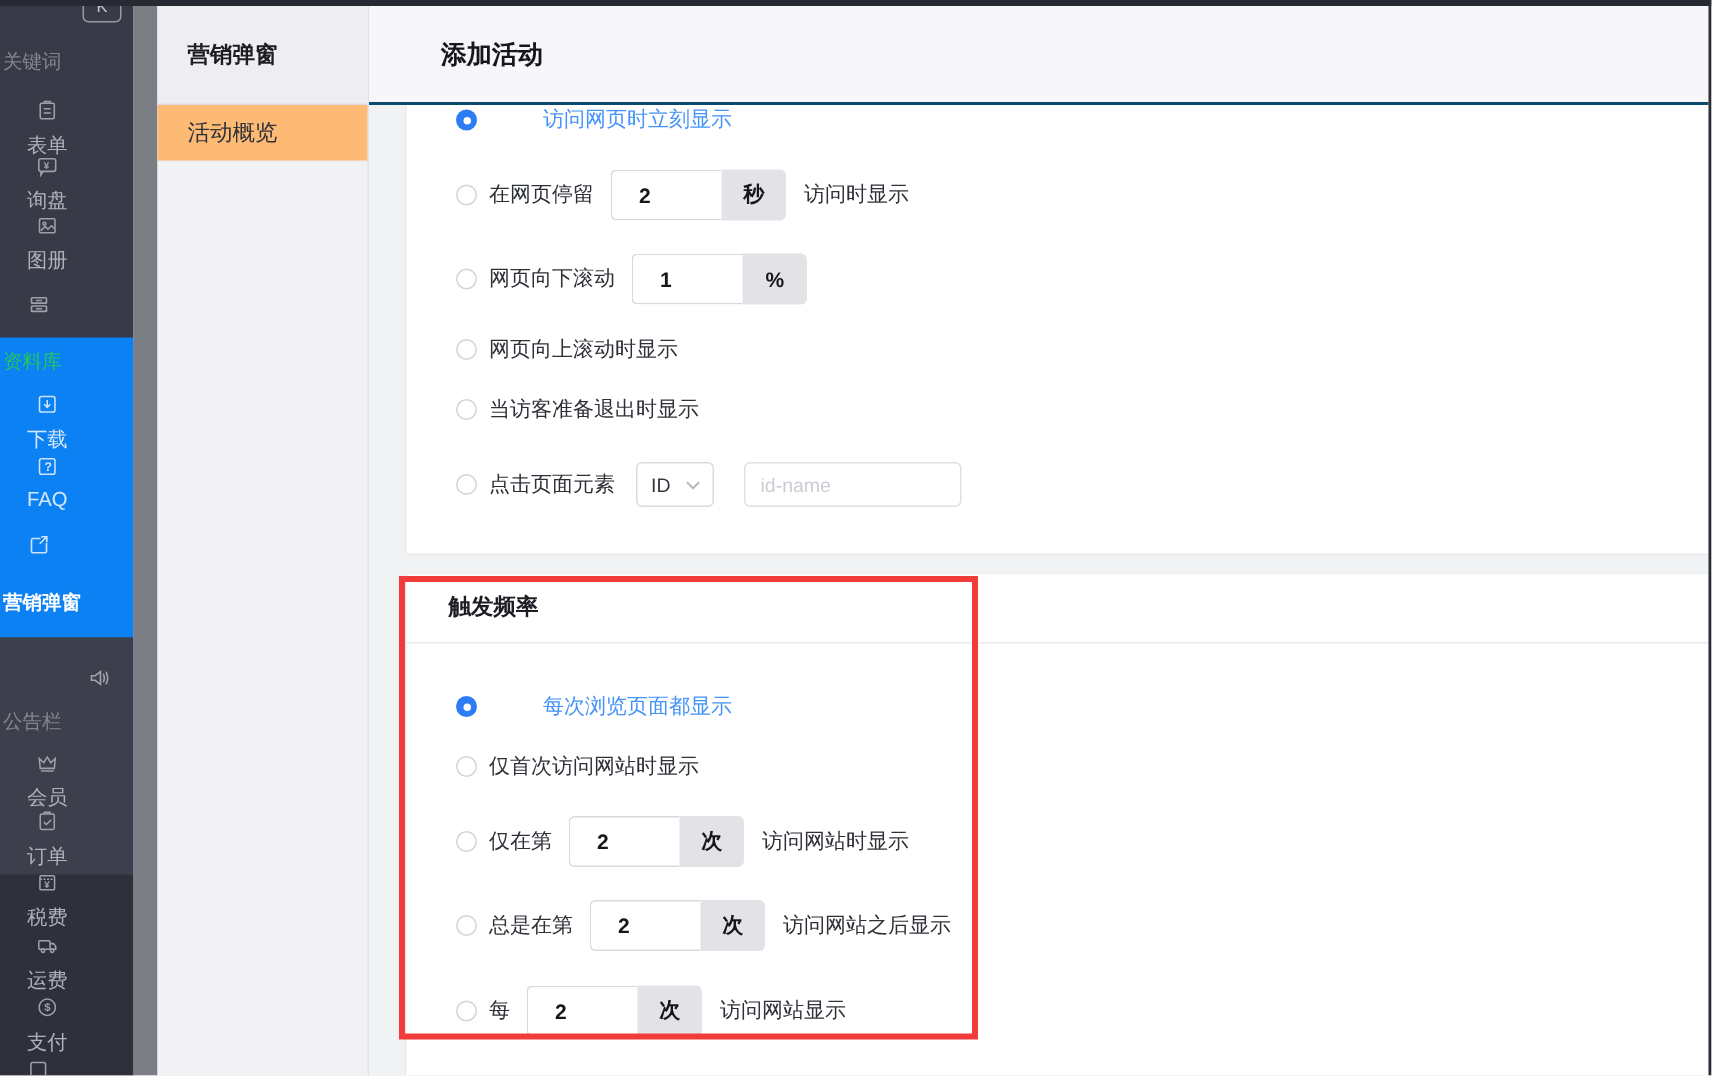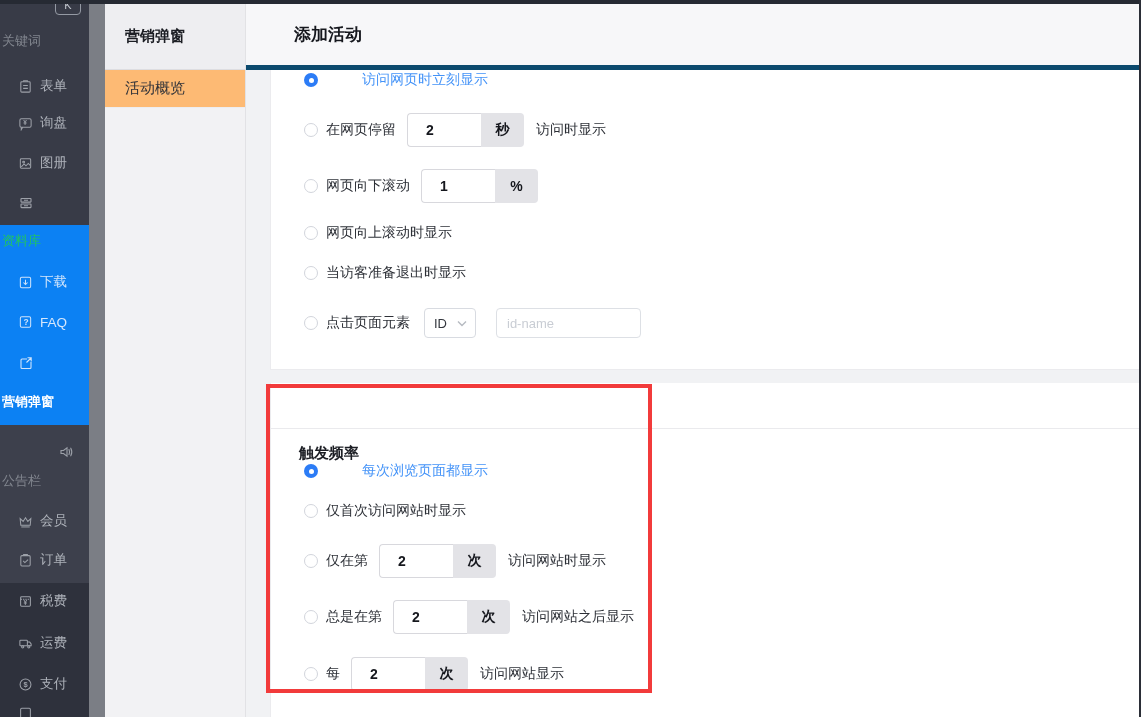--- a/index.html
+++ b/index.html
@@ -13,48 +13,48 @@
 
   
   .sidebar { position:absolute; left:0; top:0; width:89px; height:717px; background:#383b47; overflow:hidden; z-index:10; }
   .sb-bg { position:absolute; left:0; width:89px; }
   .sb-blue { top:225px; height:200px; background:#0c81f3; }
   .sb-mid  { top:425px; height:158px; background:#3d404c; }
   .sb-dark { top:583px; height:134px; background:#2e313c; }
   .sb-header { position:absolute; left:2px; transform:translateY(-50%); font-size:13px; color:#82868f; white-space:nowrap; }
   .sb-blue-zone .sb-header, .sb-header.on-blue { color:#22c55e; }
   .sb-header.mk { color:#ffffff; font-weight:bold; }
-  .sb-item { position:absolute; left:18px; transform:translateY(-50%); display:flex; align-items:center; gap:7px; font-size:13.5px; color:#aeb2ba; white-space:nowrap; cursor:pointer; }
+  .sb-item { position:absolute; left:18px; transform:translateY(-50%); display:flex; align-items:center; gap:7px; font-size:13.5px; color:#aeb2ba; white-space:nowrap; cursor:pointer;flex-direction:column; }
   .sb-item.on-blue { color:#d5e7fc; }
   .sb-item svg { display:block; }
   .ic { stroke:#9da1a9; fill:none; stroke-width:1.1; }
   .on-blue .ic { stroke:#cfe4fb; }
   .ic text { stroke:none; fill:#9da1a9; font-size:7px; font-weight:bold; }
   .on-blue .ic text { fill:#cfe4fb; }
   .logo-box { position:absolute; left:55px; top:-5px; width:26px; height:20px; border:1px solid #959aa4; border-radius:4px; display:flex; align-items:center; justify-content:center; font-size:11px; color:#c3c7ce; }
 
   
   .scrollstrip { position:absolute; left:89px; top:4px; width:16px; height:713px; background:#7b7e85; z-index:15; }
 
   
   .subsidebar { position:absolute; left:105px; top:4px; width:141px; height:713px; background:#f2f2f4; border-right:1px solid #e2e2e5; z-index:20; }
   .sub-header { height:66px; background:#eeeef1; border-bottom:1px solid #dddde1; display:flex; align-items:center; padding-left:20px; }
   .sub-header span { font-size:15px; font-weight:bold; color:#1c1e24; }
   .sub-item { height:38px; display:flex; align-items:center; padding-left:20px; font-size:15px; color:#303238; cursor:pointer; }
   .sub-item.active { background:#fdba74; border-bottom:1px solid #ededf0; }
 
   
   .main { position:absolute; left:246px; top:4px; right:2px; bottom:0; z-index:20; }
-  .main-header { height:66px; background:#f7f7f9; border-bottom:5px solid #0c4a6e; display:flex; align-items:center; padding-left:48px; }
+  .main-header { height:66px; background:#f7f7f9; border-bottom:2px solid #0c4a6e; display:flex; align-items:center; padding-left:48px; }
   .main-header h1 { font-size:17px; font-weight:bold; color:#15171d; }
   .main-body { position:absolute; left:0; top:66px; right:0; bottom:0; background:#f1f2f4; }
   .card { position:absolute; left:24px; right:0; background:#ffffff; border-left:1px solid #ebebee; }
   .card1 { top:0; height:300px; border-bottom:1px solid #ebebee; overflow:hidden; }
   .card2 { top:313px; bottom:0; }
-  .card2-title { position:absolute; left:28px; top:22px; transform:translateY(-50%); font-size:15px; font-weight:bold; color:#1c1e24;margin-top:48px; }
+  .card2-title { position:absolute; left:28px; top:22px; transform:translateY(-50%); font-size:15px; font-weight:bold; color:#1c1e24; }
   .card2-divider { position:absolute; left:0; right:0; top:45px; border-bottom:1px solid #eaeaed; }
 
   .opt { position:absolute; left:33px; transform:translateY(-50%); display:flex; align-items:center; white-space:nowrap; cursor:pointer; }
   .radio { width:14px; height:14px; border-radius:50%; border:1px solid #d2d5dc; background:#fff; flex:0 0 auto; position:relative; }
   .radio.sel { border:none; background:#2c7cf6; }
   .radio.sel::after { content:""; position:absolute; left:50%; top:50%; width:5px; height:5px; margin:-2.5px 0 0 -2.5px; border-radius:50%; background:#fff; }
   .lbl { font-size:14px; color:#2d3037; margin-left:8px; }
   .lbl.blue { color:#4493f8;margin-left:44px; }
   .lbl.after { margin-left:12px; }
   .numwrap { display:flex; align-items:stretch; margin-left:11px; height:34px; }

